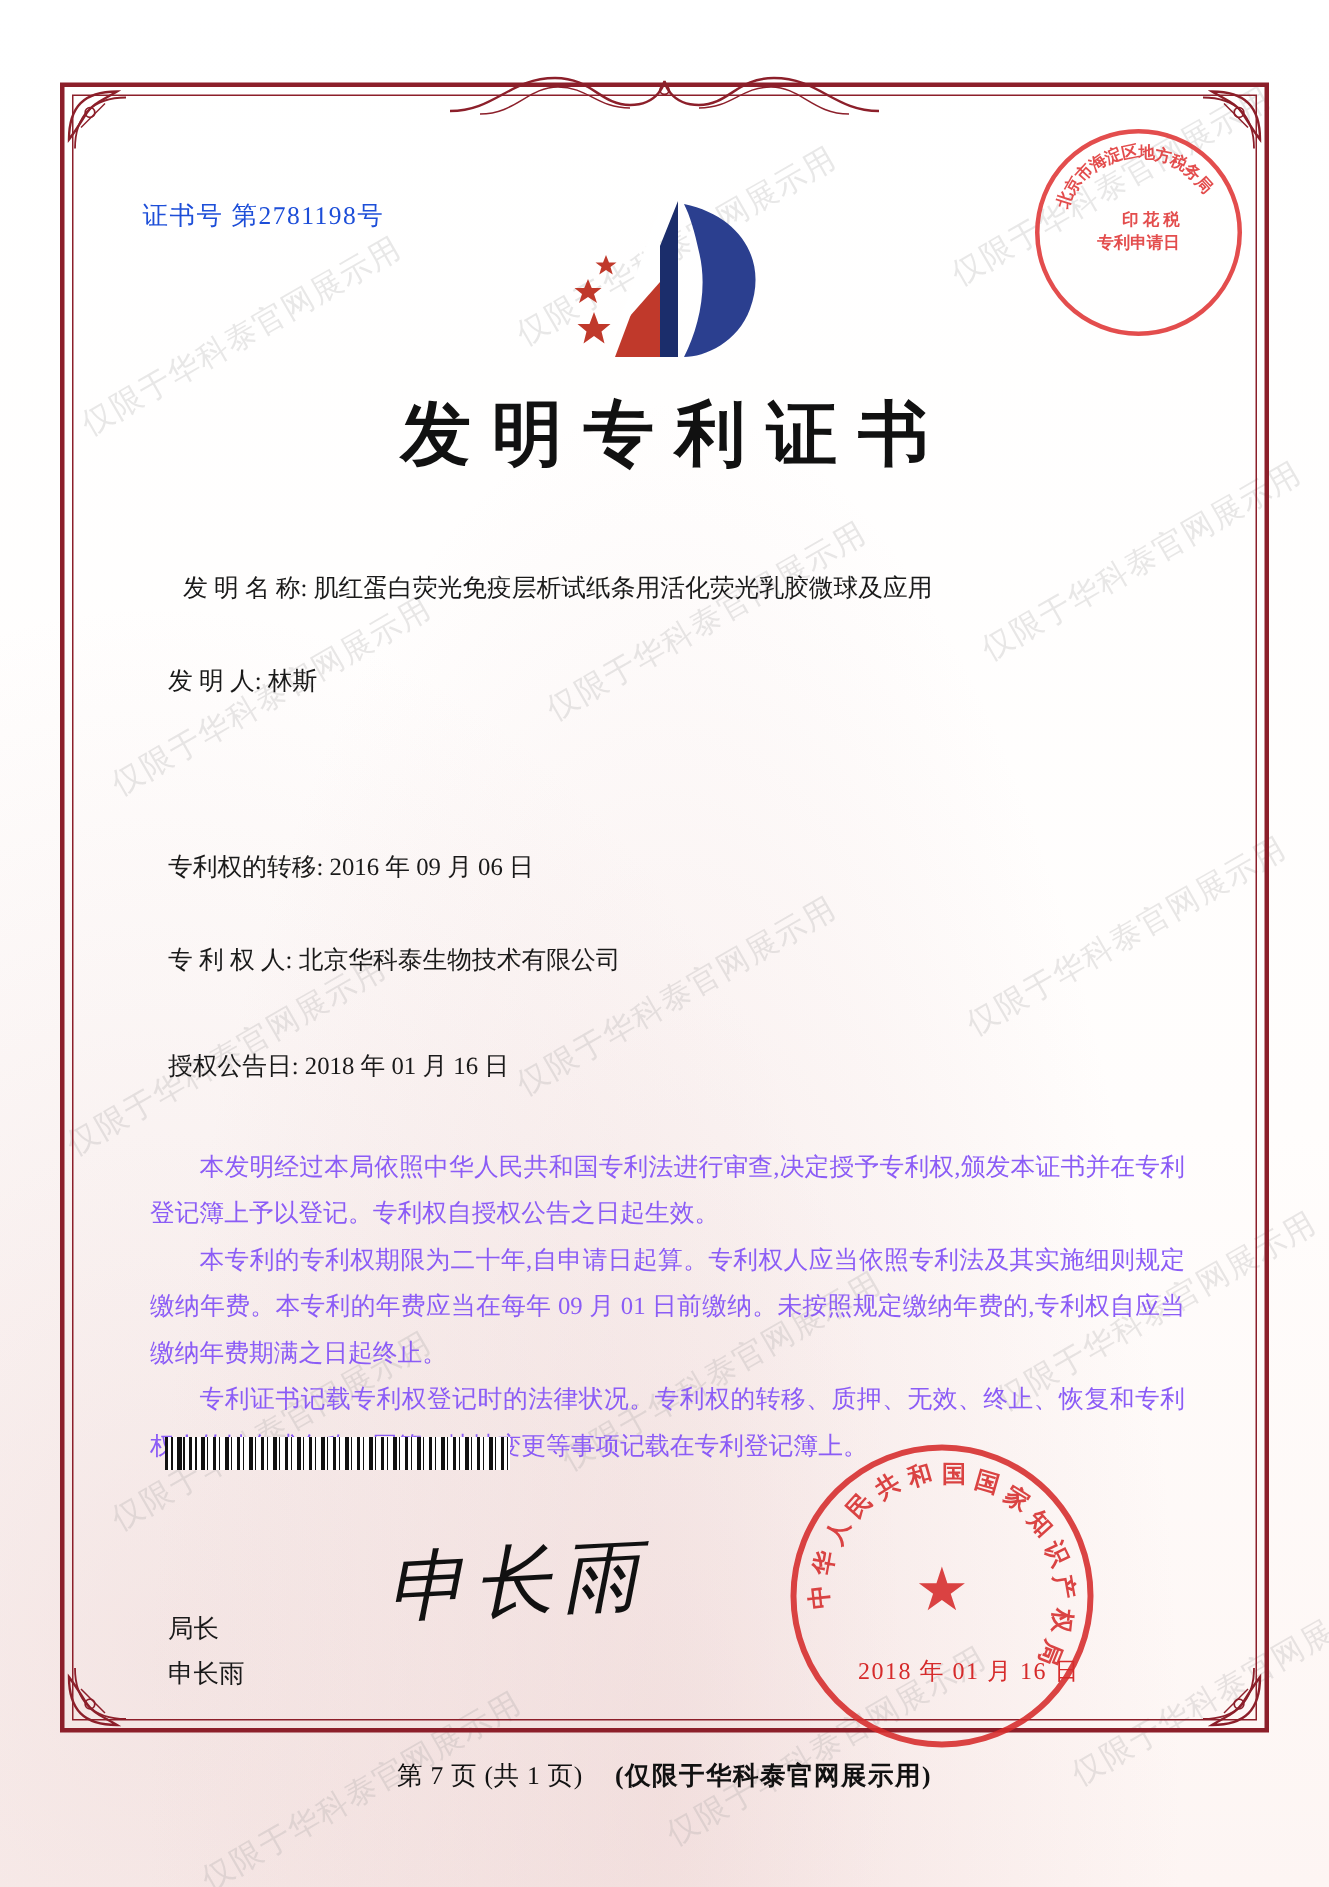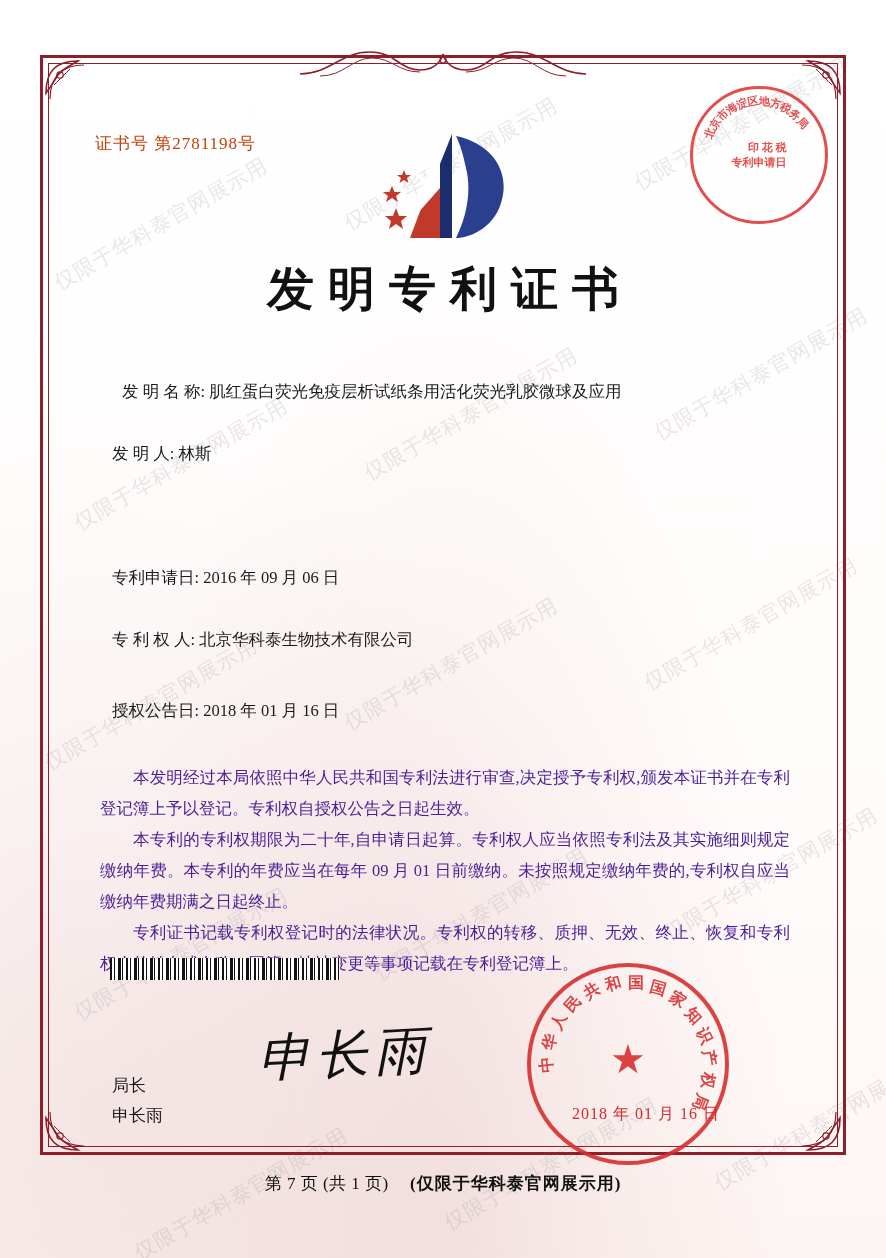--- a/index.html
+++ b/index.html
@@ -63,21 +63,21 @@
   .logo {
     position: absolute;
     left: 370px; top: 130px;
     width: 150px; height: 112px;
   }
 
   .cert-no {
     position: absolute;
     left: 95px; top: 132px;
     font-size: 17px;
-    color: #c2410c;
+    color: #1d4ed8;
     letter-spacing: 1px;
     white-space: nowrap;
   }
 
   .title {
     position: absolute;
     left: 0; right: 0; top: 258px;
     text-align: center;
     font-size: 47px;
     font-weight: bold;
@@ -102,21 +102,21 @@
   .f4 { top: 567px; }
   .f5 { top: 629px; }
   .f6 { top: 700px; }
 
   .body-text {
     position: absolute;
     left: 100px;
     width: 690px;
     font-size: 16.5px;
     line-height: 31px;
-    color: #4c1d95;
+    color: #8b5cf6;
     text-align: justify;
   }
   .bt1 { top: 762px; }
   .bt2 { top: 824px; }
   .bt3 { top: 917px; }
   .indent { text-indent: 33px; display: block; }
 
   
   .barcode {
     position: absolute;
@@ -358,21 +358,21 @@
 
   <div class="field f1">
     <span class="label">发 明 名 称:</span>
     <span class="value">肌红蛋白荧光免疫层析试纸条用活化荧光乳胶微球及应用</span>
   </div>
   <div class="field f2">
     <span class="label">发 明 人:</span>
     <span class="value">林斯</span>
   </div>
   <div class="field f4">
-    <span class="label">专利申请日:</span>
+    <span class="label">专利权的转移:</span>
     <span class="value">2016 年 09 月 06 日</span>
   </div>
   <div class="field f5">
     <span class="label">专 利 权 人:</span>
     <span class="value">北京华科泰生物技术有限公司</span>
   </div>
   <div class="field f6">
     <span class="label">授权公告日:</span>
     <span class="value">2018 年 01 月 16 日</span>
   </div>

